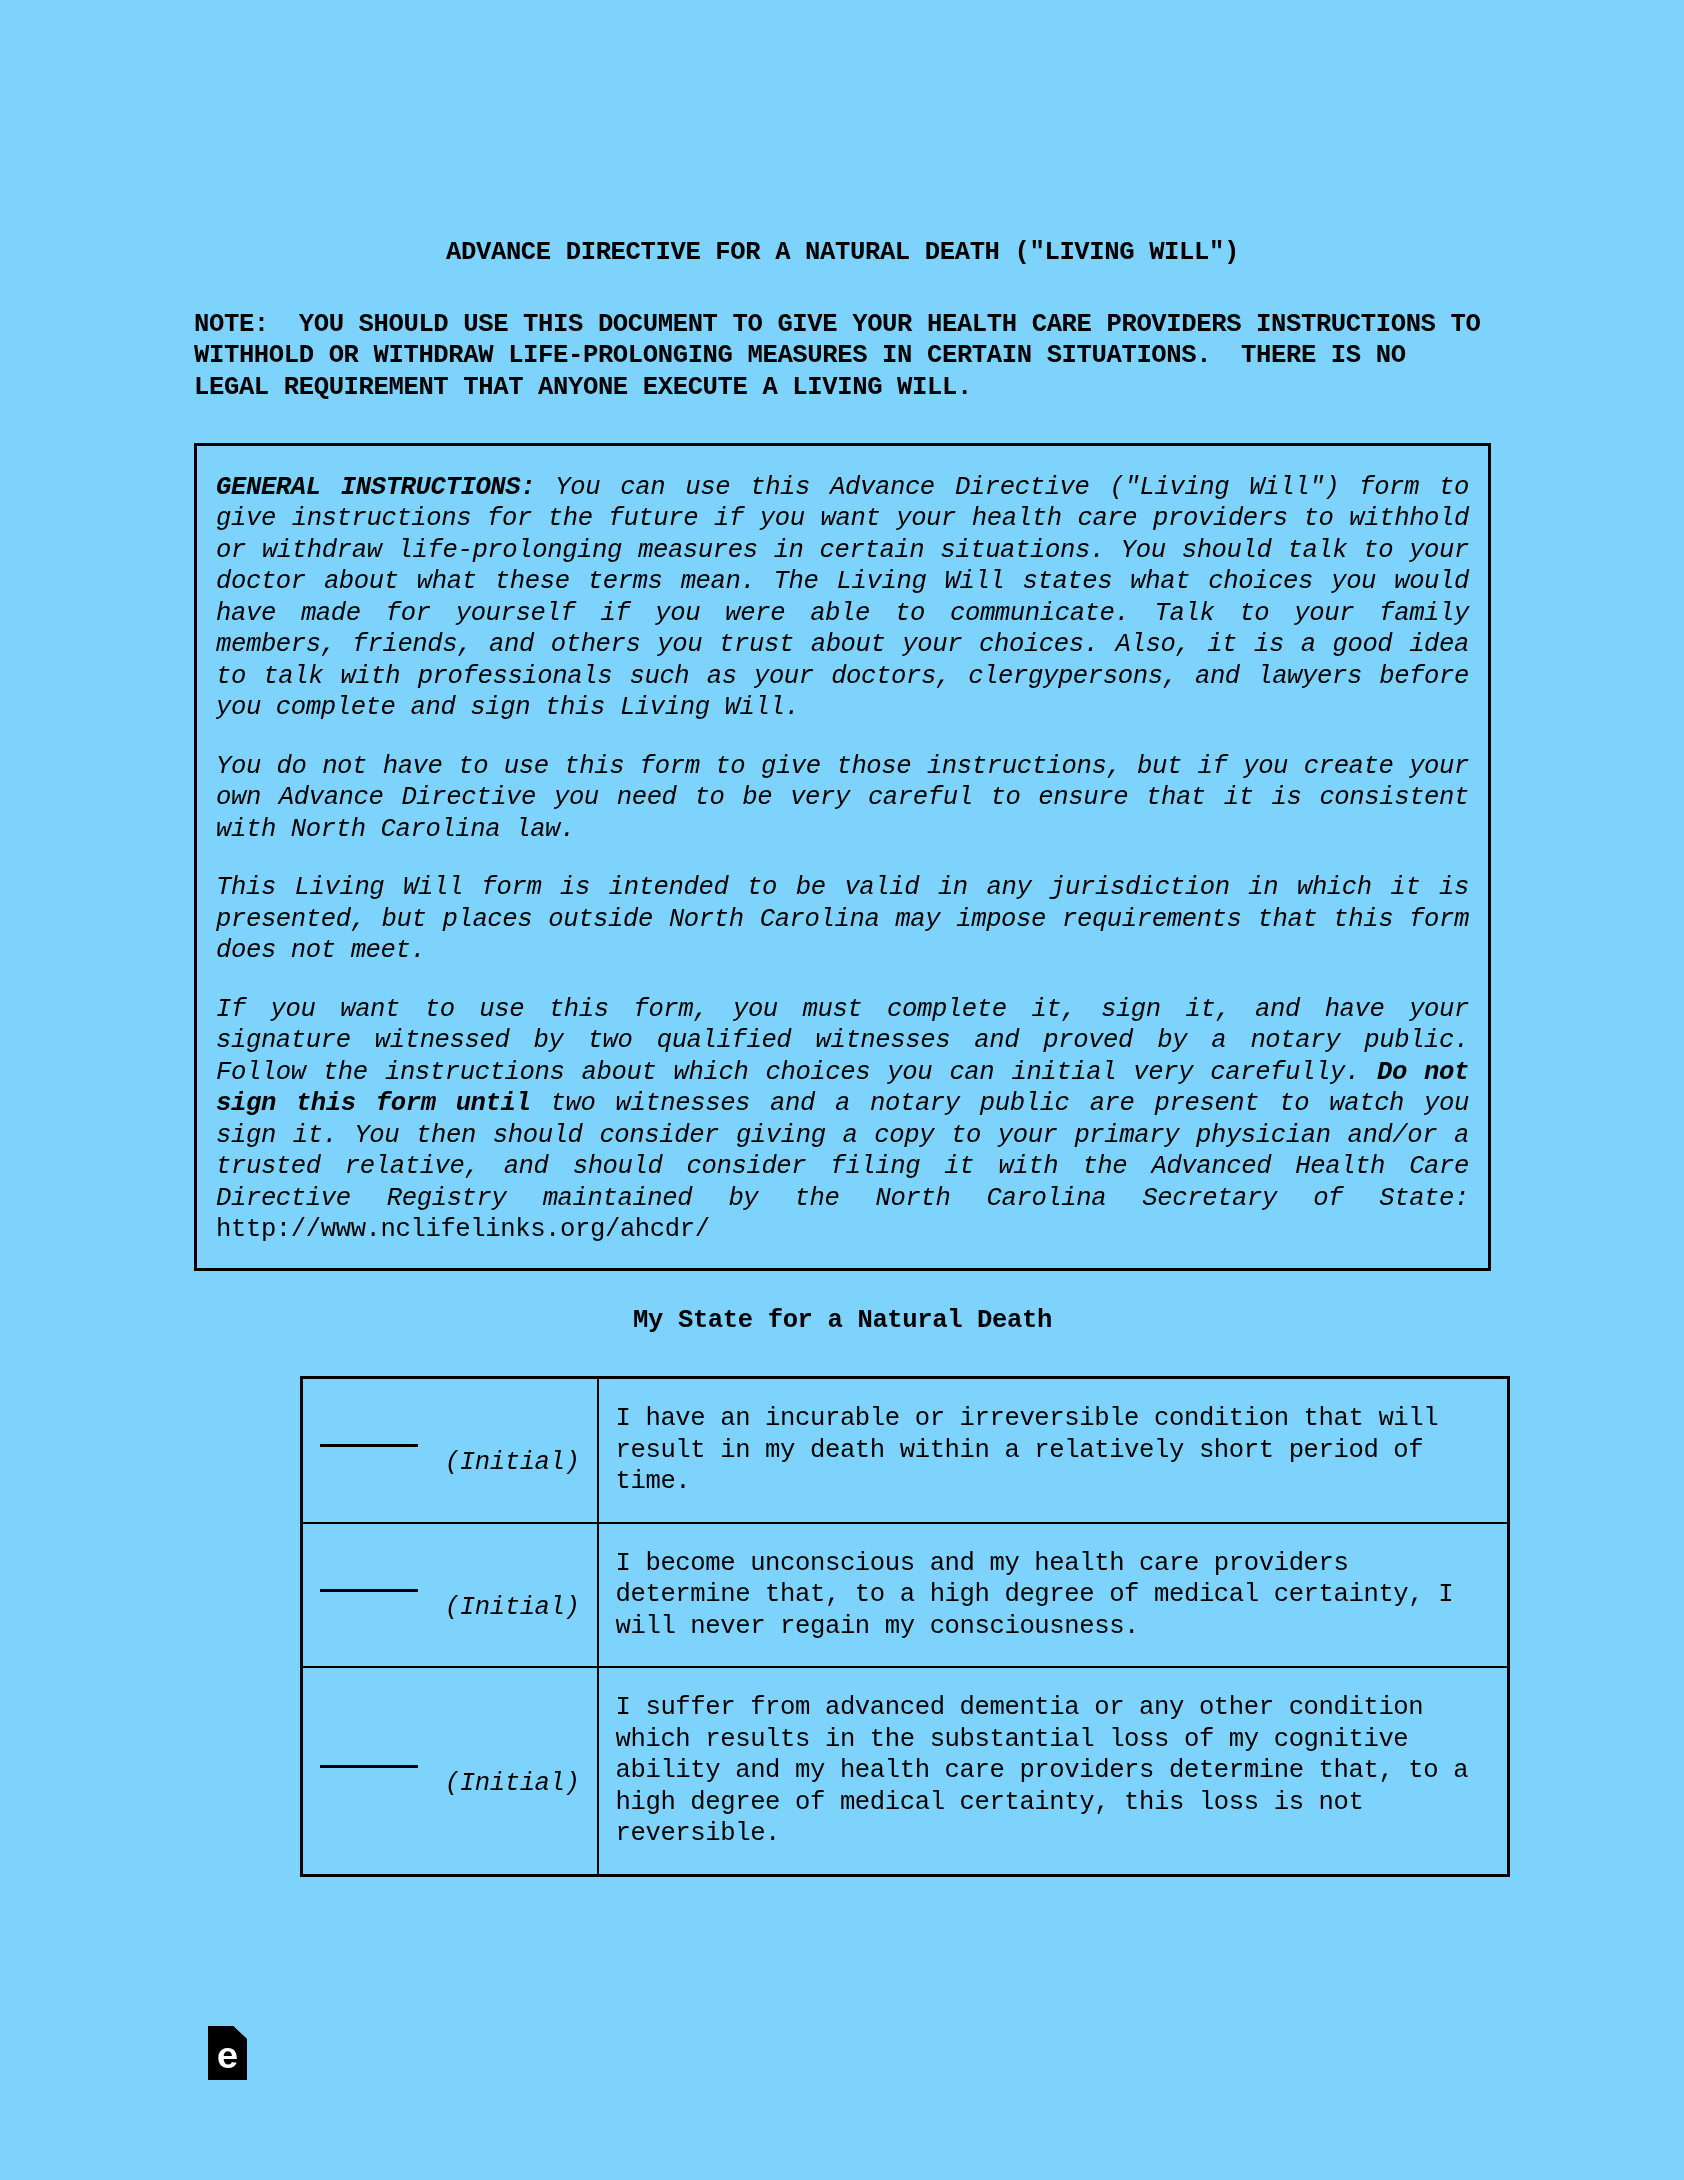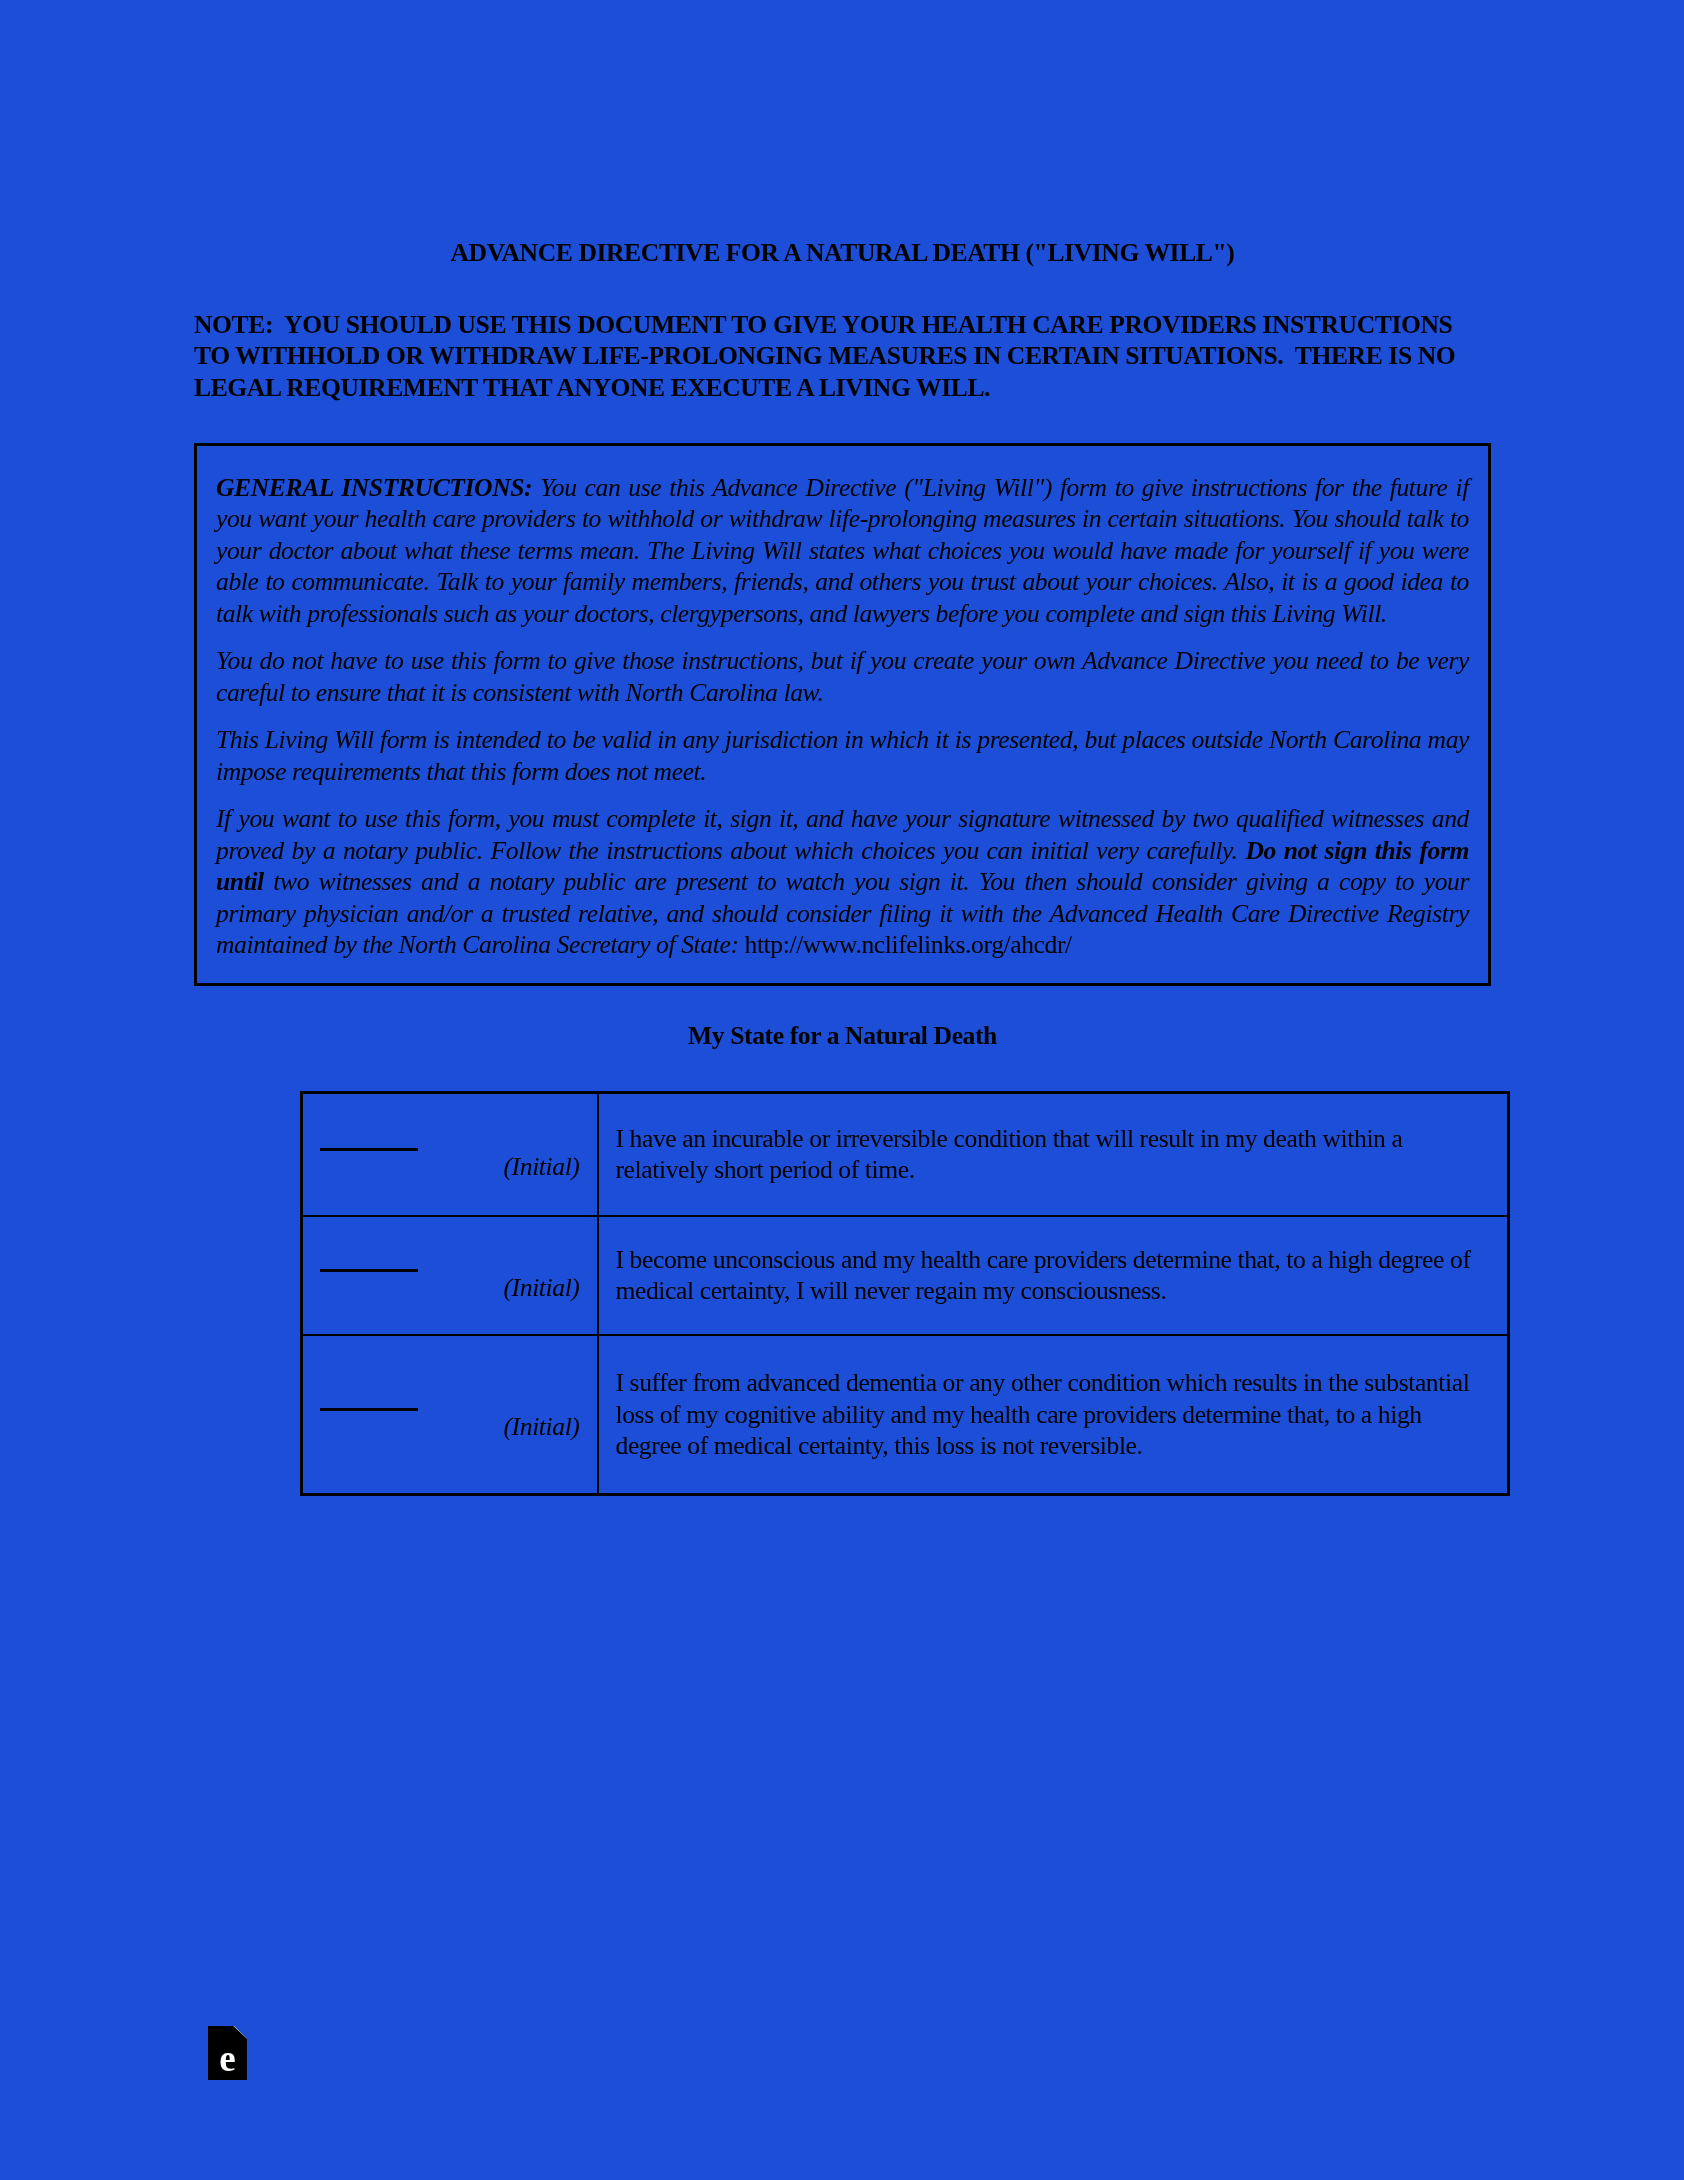--- a/index.html
+++ b/index.html
@@ -2,23 +2,23 @@
 <html style="font-size:13.6px"><head>
 <meta charset="utf-8">
 <style>
   html, body { margin: 0; padding: 0; background: #ffffff; }
   * { box-sizing: border-box; }
 
   .page {
     position: relative;
     width: 1685px;
     height: 2181px;
-    background: #1d4ed8;
+    background: #7dd3fc;
     color: #000000;
-    font-family: Liberation Serif, serif;
+    font-family: Liberation Mono, monospace;
     font-size: 25.6px;
     line-height: 31.5px;
     letter-spacing: -0.4px;
     padding: 237px 194px 0 194px;
     overflow: hidden;
   }
 
   .doc-title {
     text-align: center;
     font-weight: bold;
@@ -31,21 +31,21 @@
     white-space: pre-wrap;
   }
 
   .gi-box {
     margin-top: 40px;
     border: 3.4px solid #000000;
     padding: 25.6px 19px 22px 19px;
     font-style: italic;
   }
   .gi-p { margin: 0; text-align: justify; }
-  .gi-p + .gi-p { margin-top: 16px; }
+  .gi-p + .gi-p { margin-top: 27px; }
   .gi-label { font-weight: bold; }
   .gi-bold { font-weight: bold; }
   .gi-url { font-style: normal; }
 
   .center-heading {
     margin-top: 34px;
     text-align: center;
     font-weight: bold;
   }
 

